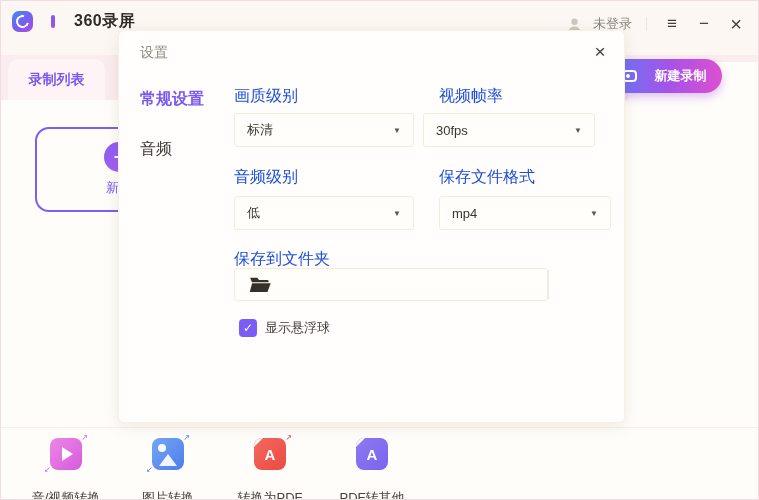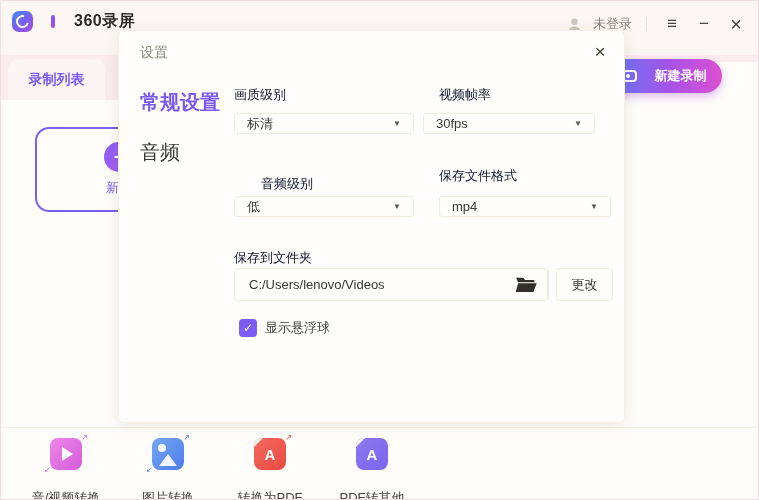--- a/index.html
+++ b/index.html
@@ -60,32 +60,32 @@
     color:#fff; font-size:18px; font-weight:700; line-height:1; }
   .new-card-label { margin-top:7px; font-size:13px; color:#7a58f0; }
 
   
   .dialog { position:absolute; left:118px; top:30px; width:507px; height:393px;
     background:#fffefc; border:1px solid #f6f0e6; border-radius:6px; z-index:10;
     box-shadow:0 3px 16px rgba(80,60,30,.10); }
   .dlg-title { position:absolute; left:21px; top:13px; font-size:14px; color:#8f897e; }
   .dlg-close { position:absolute; right:12px; top:9px; width:24px; height:24px;
     display:flex; align-items:center; justify-content:center; font-size:19px; color:#45413a; cursor:pointer; }
-  .nav-item { position:absolute; left:21px; font-size:20px; cursor:pointer; }
+  .nav-item { position:absolute; left:21px; font-size:16px; cursor:pointer; }
   .nav-item.active { top:58px; color:#7a58f0; font-weight:700; }
   .nav-item.plain { top:108px; color:#3f3b34; }
 
-  .fld-label { position:absolute; font-size:13px; color:#0f172a; }
+  .fld-label { position:absolute; font-size:16px; color:#1d4ed8; }
   .lab-quality { left:115px; top:55px; }
   .lab-fps     { left:320px; top:55px; }
-  .lab-audio   { left:115px; top:144px;margin-left:27px; }
+  .lab-audio   { left:115px; top:136px; }
   .lab-format  { left:320px; top:136px; }
   .lab-folder  { left:115px; top:218px;text-align:right; }
 
-  .dd { position:absolute; height:21px; background:#fffefb; border:1px solid #f2ecdf;
+  .dd { position:absolute; height:34px; background:#fffefb; border:1px solid #f2ecdf;
     border-radius:3px; display:flex; align-items:center; justify-content:space-between;
     padding:0 12px; font-size:13px; color:#3a362f; cursor:pointer; }
   .dd .arrow { font-size:8px; color:#5a554c; }
   .dd-quality { left:115px; top:82px; width:180px; }
   .dd-fps     { left:304px; top:82px; width:172px; }
   .dd-audio   { left:115px; top:165px; width:180px; }
   .dd-format  { left:320px; top:165px; width:172px; }
 
   .folder-input { position:absolute; left:115px; top:237px; width:314px; height:33px;
     background:#fffefb; border:1px solid #f2ecdf; border-radius:3px;
@@ -201,28 +201,26 @@
     <span class="arrow">▼</span>
   </div>
   <div class="dd dd-format">
     <span>mp4</span>
     <span class="arrow">▼</span>
   </div>
 
   <div class="fld-label lab-folder">保存到文件夹</div>
 
   <div class="folder-input">
-    <span>C:/Users/lenovo/Videos</span>
     <svg class="folder-ic" viewBox="0 0 24 19">
       <path d="M1 2h8l2 2.4h9.5a1 1 0 0 1 1 1V7H3z" fill="#35302a"></path>
       <path d="M3.2 8.2H24L20.3 18H.5z" fill="#35302a"></path>
     </svg>
   </div>
   <div class="v-div"></div>
-  <button class="change-btn">更改</button>
 
   <div class="chk-row">
     <span class="checkbox">
       <span>✓</span>
     </span>
     <span class="chk-label">显示悬浮球</span>
   </div>
 </div>
 
 <div class="bottombar">

